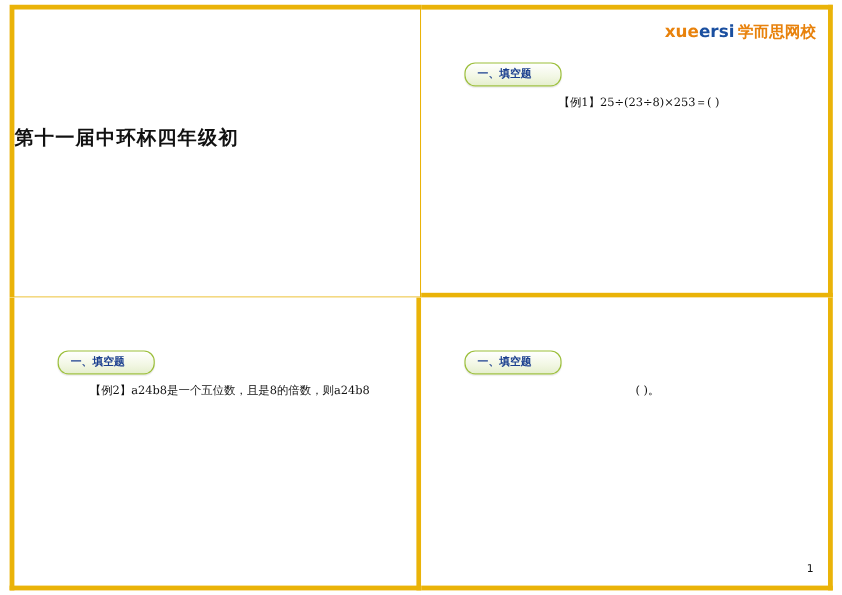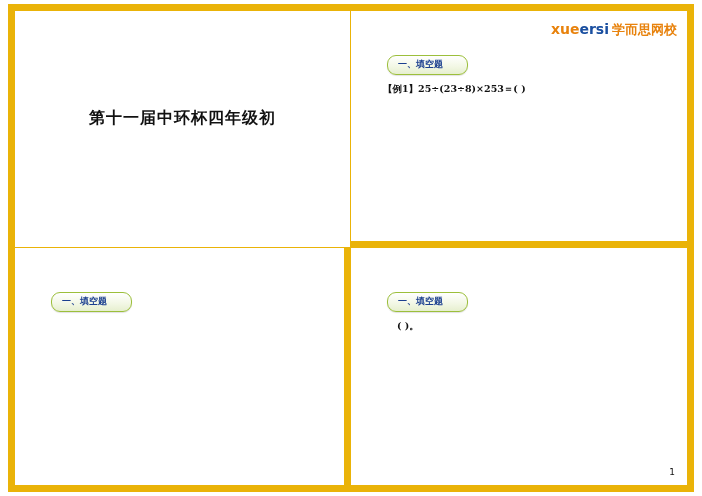--- a/index.html
+++ b/index.html
@@ -24,21 +24,21 @@
     left: 8px;
     top: 4px;
     width: 686px;
     height: 488px;
     display: grid;
     grid-template-columns: 1fr 1fr;
     grid-template-rows: 1fr 1fr;
   }
   .slide {
     position: relative;
-    border: 7px solid #eab308;
+    border: 4px solid #eab308;
     box-sizing: border-box;
     background: #ffffff;
     overflow: hidden;
   }
   
   .slide.tl { border-right-width: 1px; border-bottom-width: 1px; }
   .slide.tr { border-left-width: 0px; }
   .slide.bl { border-top-width: 0px; }
   .slide.br { border-left-width: 0px; border-top-width: 0px; }
 
@@ -62,21 +62,20 @@
     font-size: 13px;
     margin-left: 3px;
   }
 
   
   .title-wrap {
     position: absolute;
     left: 0;
     right: 0;
     top: 88px;
-    text-align: center;
   }
   .title-line {
     font-family: "DejaVu Serif", serif;
     font-weight: bold;
     font-size: 16px;
     color: #111111;
     letter-spacing: 1px;
     line-height: 38px;
     white-space: nowrap;
   }
@@ -102,21 +101,22 @@
   
   .body {
     position: absolute;
     left: 32px;
     right: 8px;
     top: 70px;
     font-family: "DejaVu Serif", serif;
     font-size: 9.5px;
     color: #111111;
     line-height: 16px;
-    font-weight: bold;
+    font-weight: normal;
+    text-align: center;
   }
   .body .ln {
     display: block;
   }
   .indent1 { text-indent: 28px; }
   .indent2 { text-indent: 14px; }
 
   .pagenum {
     position: absolute;
     right: 12px;
@@ -144,20 +144,21 @@
       </div>
       <div class="tag">一、填空题</div>
       <div class="body">
         <span class="ln">【例1】25÷(23÷8)×253＝(    )</span>
       </div>
     </div>
 
     <div class="slide bl">
       <div class="tag">一、填空题</div>
       <div class="body">
+        <span class="ln">【例2】a24b8是一个五位数，且是8的倍数，则a24b8</span>
       </div>
     </div>
 
     <div class="slide br">
       <div class="tag">一、填空题</div>
       <div class="body">
         <span class="ln indent2">(    )。</span>
       </div>
       <div class="pagenum">1</div>
     </div>

